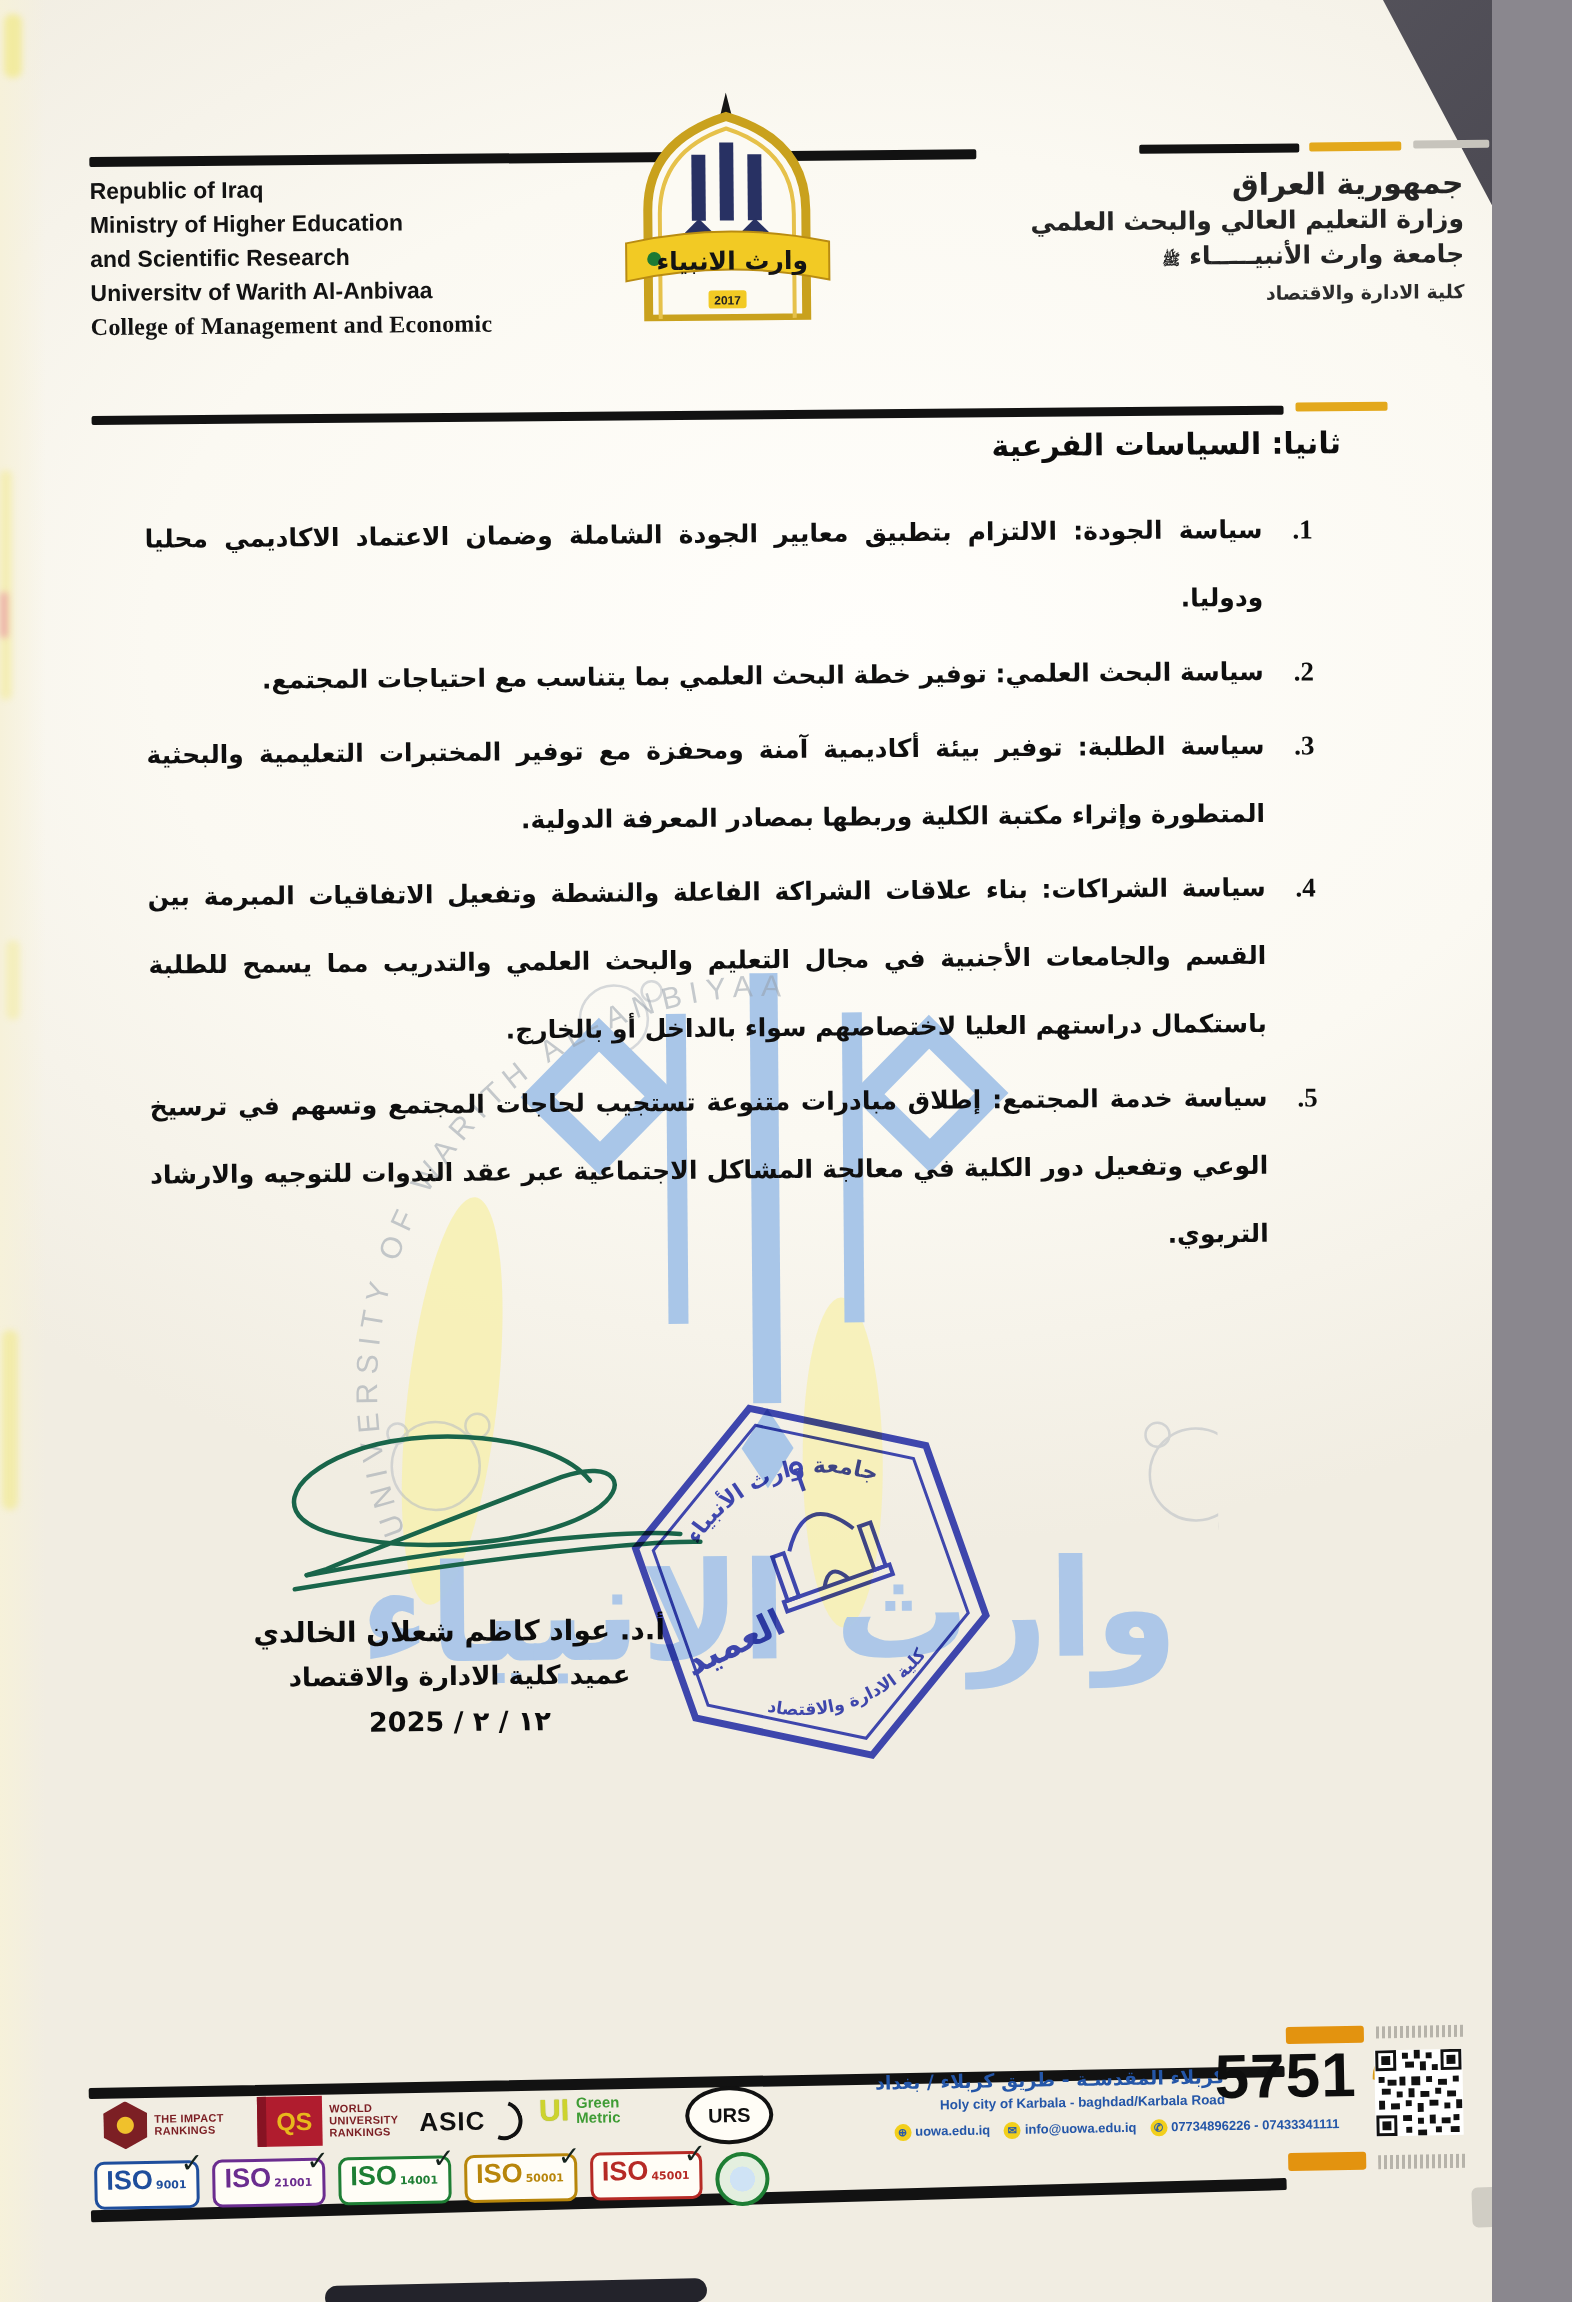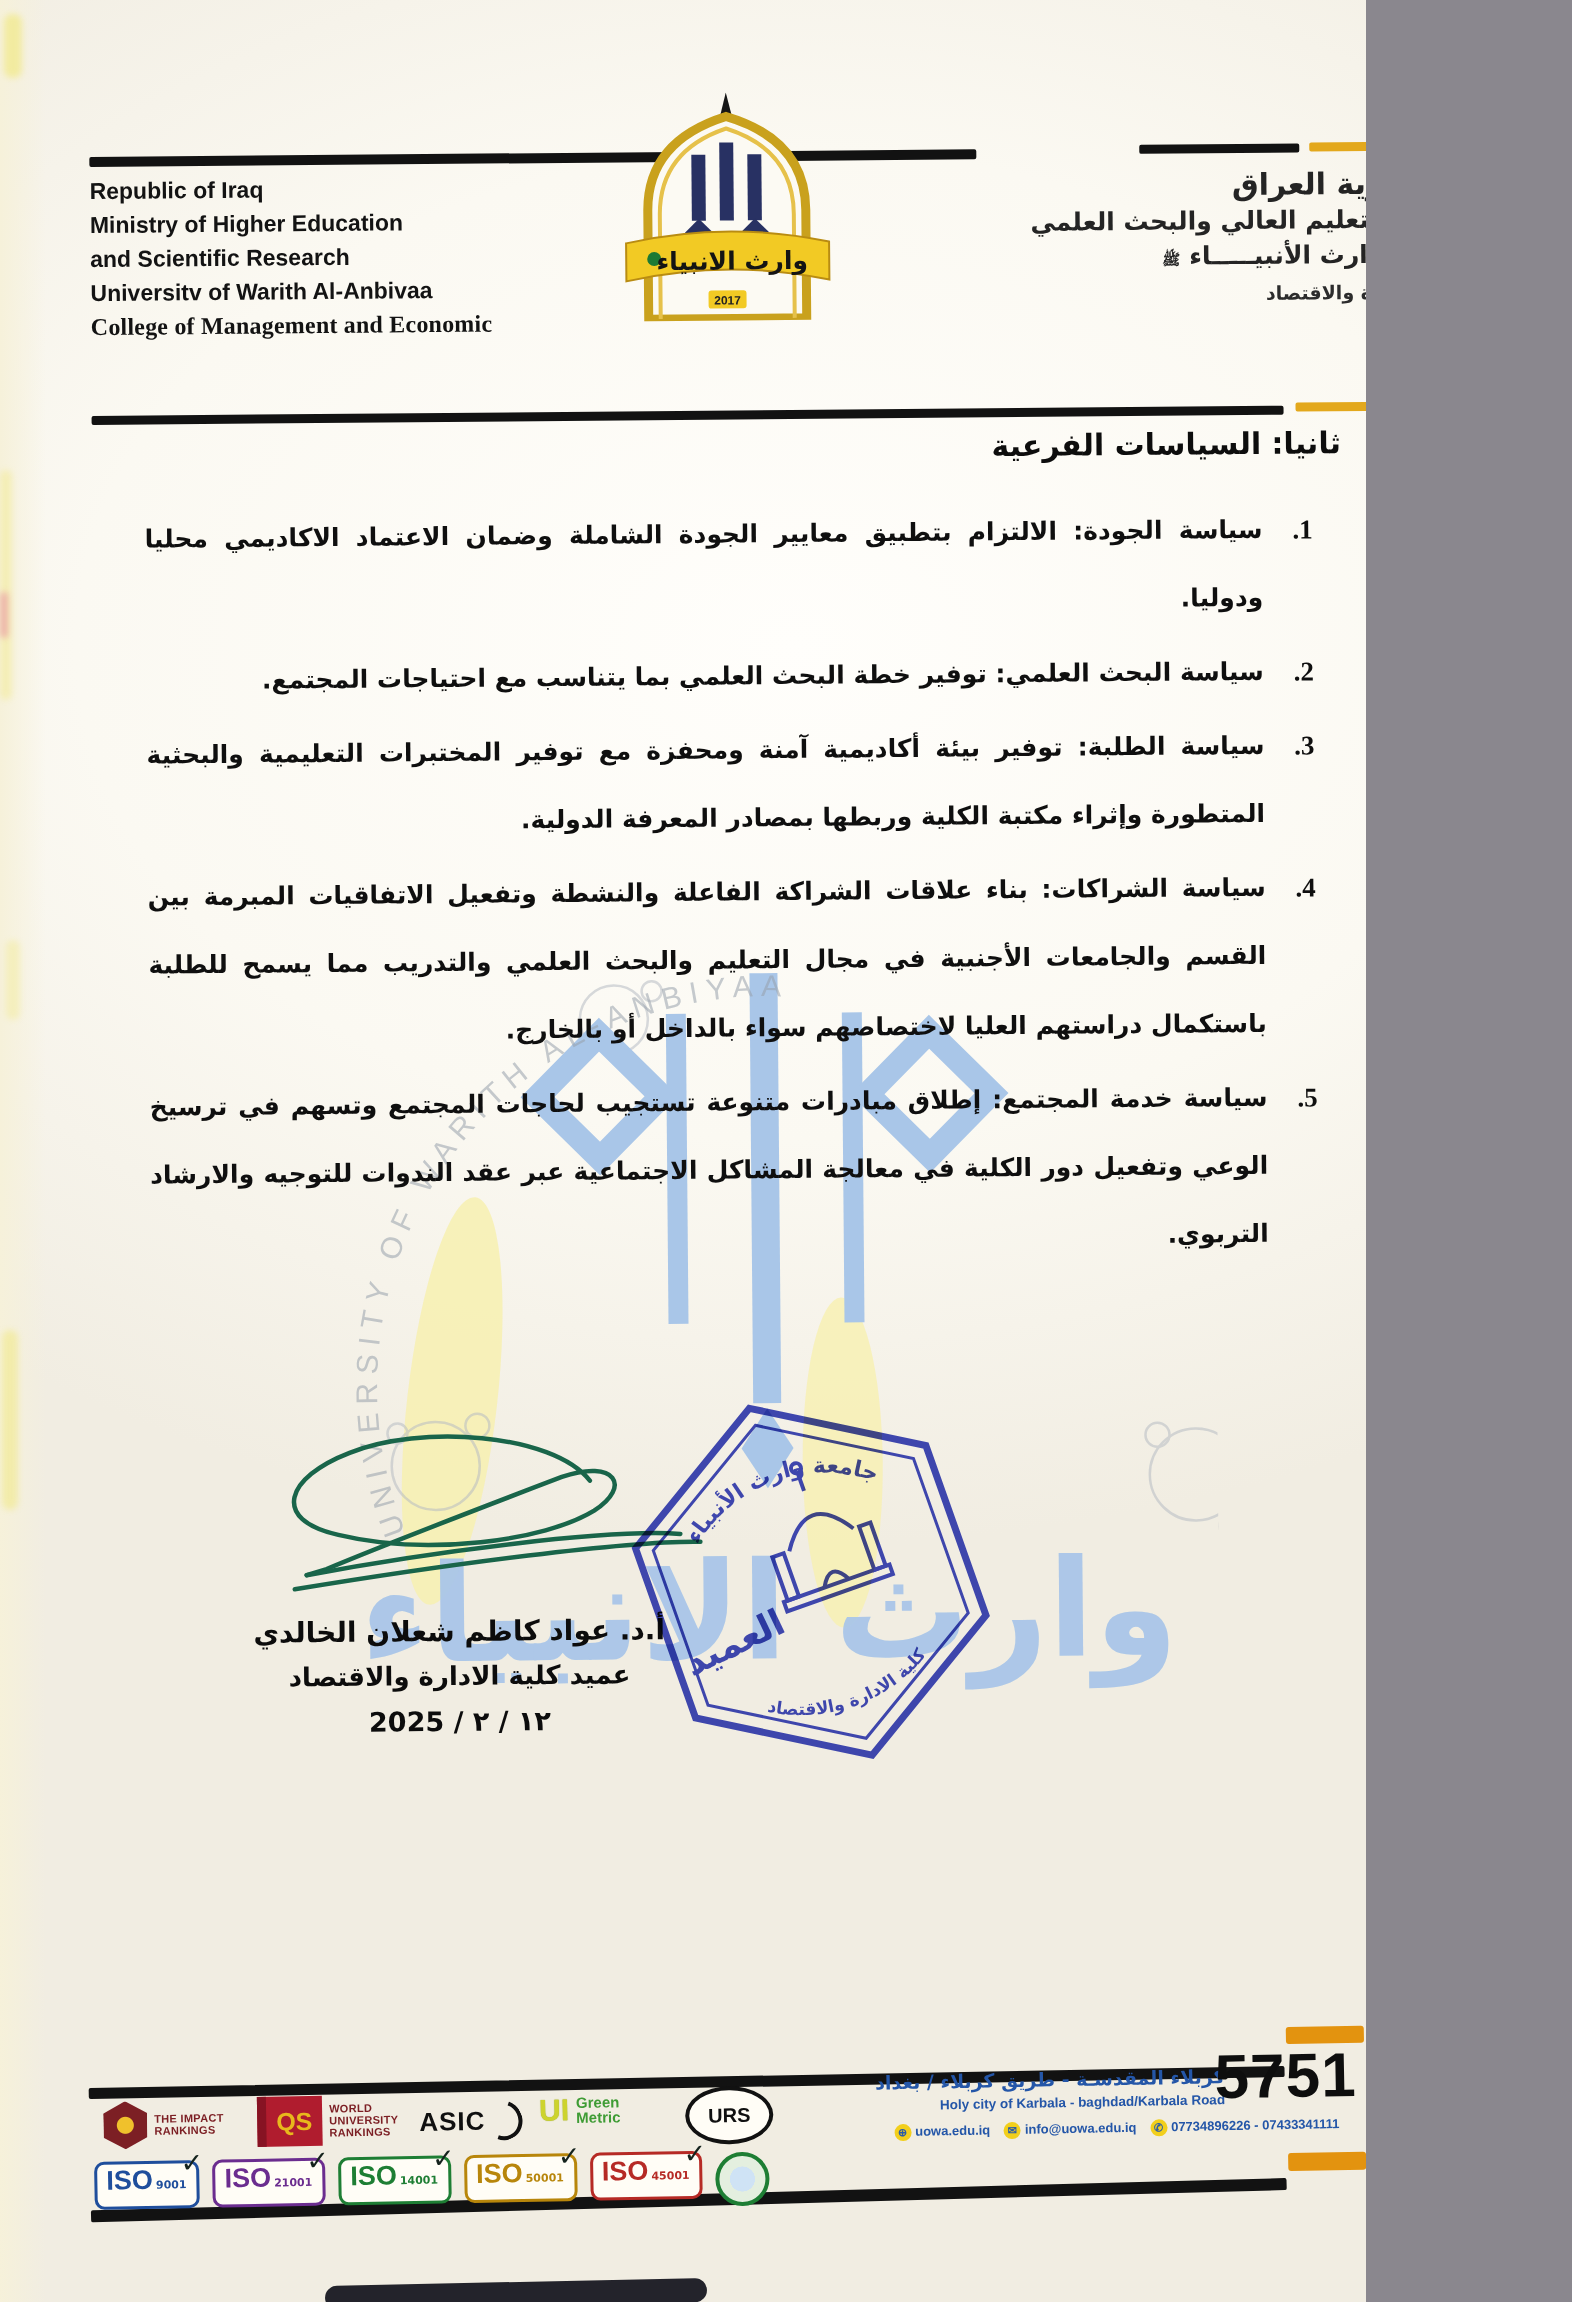--- a/index.html
+++ b/index.html
@@ -1,17 +1,17 @@
 <!DOCTYPE html>
 <html><head>
 <meta charset="utf-8">
 <style>
   html,body{margin:0;padding:0;background:#8a878e;}
   #canvas{
-    position:relative;width:1366px;height:2302px;overflow:hidden;
+    position:relative;width:1492px;height:2302px;overflow:hidden;
     background:
       linear-gradient(90deg,#f6f1da 0px,rgba(246,241,218,0) 46px),
       radial-gradient(1300px 900px at 58% 28%, #fffefb 0%, #fbf9f2 55%, #f1ede2 100%);
     font-family:"DejaVu Sans",sans-serif;color:#141414;
   }
   .abs{position:absolute;}
   
   #corner-dark{left:0;top:0;width:1572px;height:360px;
     clip-path:polygon(1383px 0,1572px 0,1572px 356px);
     background:linear-gradient(135deg,#75737b 0%,#5e5c64 45%,#47454e 100%);}

